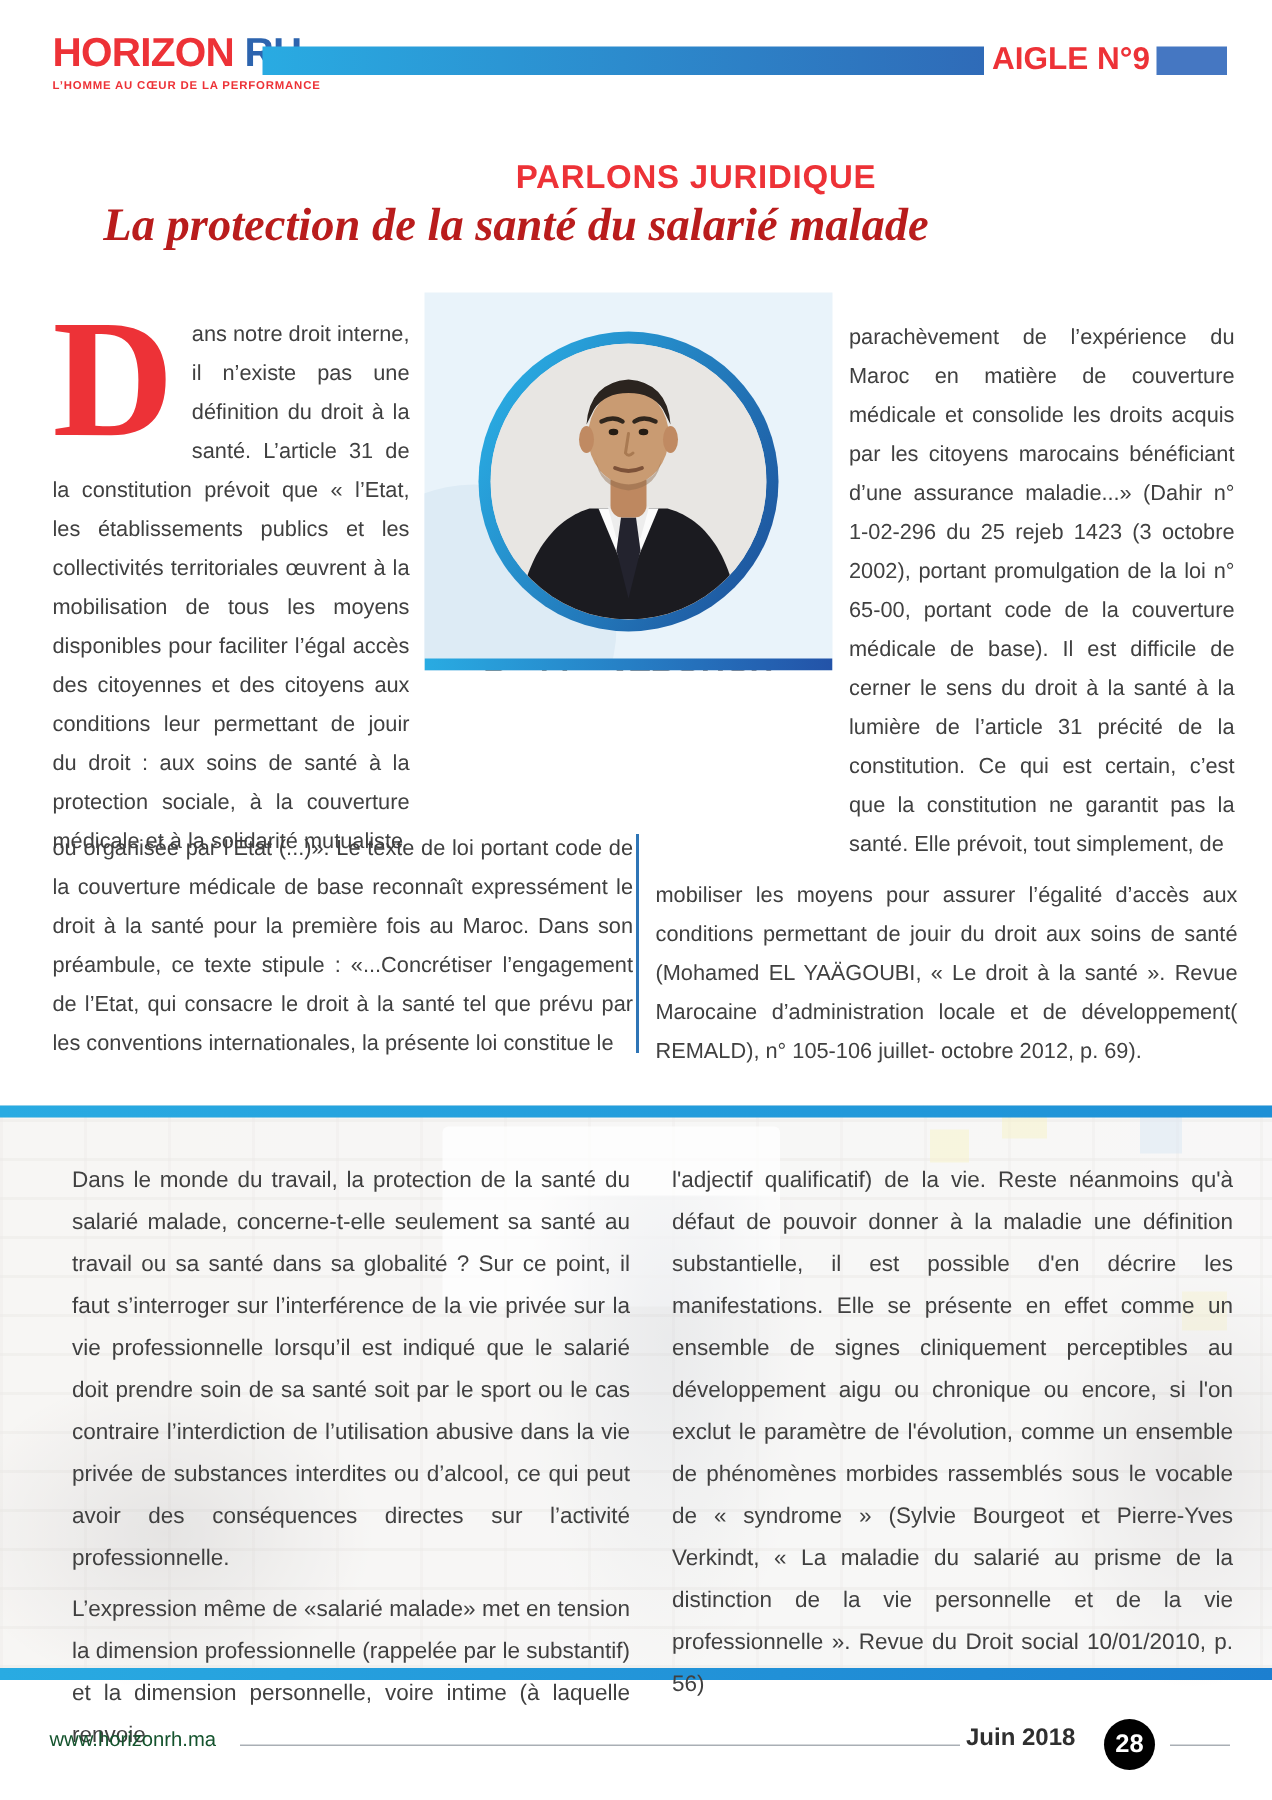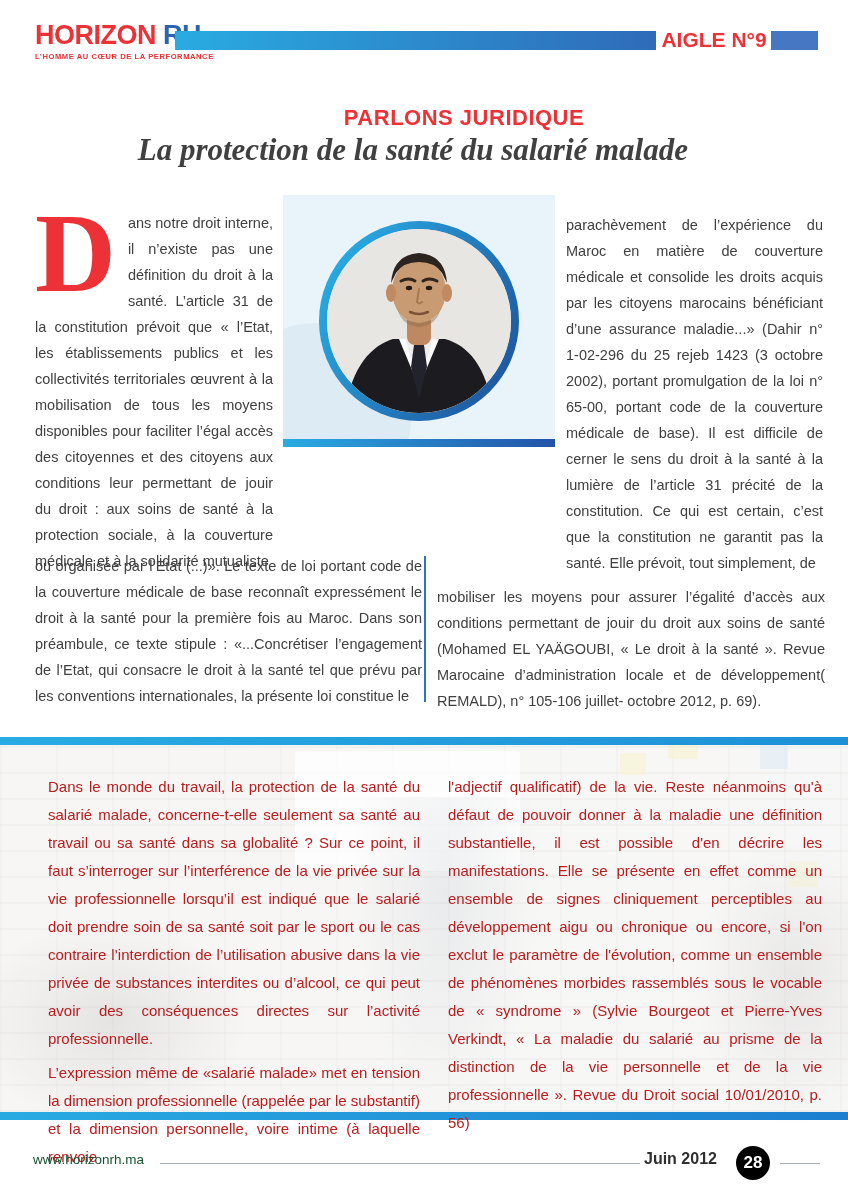--- a/index.html
+++ b/index.html
@@ -16,23 +16,23 @@
   .logo-tag{font-size:7.6px;font-weight:700;color:#ED3237;letter-spacing:0.55px;margin-top:3px;}
   .header-bar{left:175px;top:31px;width:481px;height:19px;
               background:linear-gradient(90deg,#29ABE2 0%,#2F6BB8 100%);}
   .issue-label{left:660px;top:28px;width:108px;text-align:center;
                font-size:21px;font-weight:700;color:#ED3237;}
   .issue-swatch{left:771px;top:31px;width:47px;height:19px;background:#4577C2;}
 
   
   .kicker{top:105px;left:0;width:848px;text-align:center;
           font-size:22px;font-weight:700;color:#ED3237;letter-spacing:0.5px;padding-left:40px;}
-  .main-title{top:132px;left:0;width:688px;text-align:right;
+  .main-title{top:132px;left:0;width:688px;text-align:center;
               font-family:"Liberation Serif",serif;font-style:italic;font-weight:700;
-              font-size:31px;color:#404040;}
+              font-size:31px;color:#b91c1c;}
 
   
   .body-text{font-size:14.5px;line-height:26px;color:#404040;text-align:justify;}
   .col-left{left:35px;top:210px;width:238px;}
   .col-right{left:566px;top:212px;width:257px;}
   .col-left-wide{left:35px;top:553px;width:387px;}
   .col-right-wide{left:437px;top:553px;width:388px;margin-top:31px;}
   .col-divider{left:424px;top:556px;width:2px;height:146px;background:#2E75B6;}
   .dropcap{float:left;font-family:"Liberation Serif",serif;font-weight:700;
            font-size:112px;line-height:78px;color:#ED3237;padding:4px 12px 0 0;}
@@ -65,21 +65,21 @@
   .ps-note-y2{left:668px;top:8px;width:30px;height:14px;background:rgba(235,225,130,0.5);}
   .ps-note-b1{left:760px;top:8px;width:28px;height:24px;background:rgba(170,200,230,0.5);}
   .ps-note-y3{left:788px;top:124px;width:30px;height:26px;background:rgba(240,230,150,0.45);}
   .ps-fig-center{left:350px;top:60px;width:190px;height:320px;
                  background:radial-gradient(ellipse at 50% 30%,rgba(120,130,150,0.25),transparent 70%);}
   .ps-fig-left{left:-30px;top:180px;width:280px;height:210px;
                background:radial-gradient(ellipse,rgba(60,55,60,0.22),transparent 70%);}
   .ps-fig-right{left:690px;top:100px;width:210px;height:290px;
                 background:radial-gradient(ellipse,rgba(70,60,60,0.2),transparent 70%);}
   .ps-overlay{left:0;top:8px;width:848px;height:367px;background:rgba(255,255,255,0.55);}
-  .sec-col{top:36px;font-size:15px;line-height:28px;color:#b91c1c;text-align:justify;}
+  .sec-col{top:36px;font-size:15px;line-height:28px;color:#404040;text-align:justify;}
   .sec-left{left:48px;width:372px;}
   .sec-right{left:448px;width:374px;}
   .sec-col p + p{margin-top:6px;}
 
   
   .footer-site{left:33px;top:1152px;font-size:13.5px;color:#14532d;text-decoration:none;}
   .footer-line-main{left:160px;top:1163px;width:480px;height:1px;background:#A9AFB5;}
   .footer-date{left:644px;top:1150px;font-size:16px;font-weight:700;color:#2F2F2F;}
   .footer-badge{left:736px;top:1146px;width:34px;height:34px;border-radius:50%;background:#000000;
                 color:#ffffff;font-weight:700;font-size:17px;line-height:34px;text-align:center;}
@@ -185,17 +185,17 @@
       <p>Dans le monde du travail, la protection de la santé du salarié malade, concerne-t-elle seulement sa santé au travail ou sa santé dans sa globalité ? Sur ce point, il faut s’interroger sur l’interférence de la vie privée sur la vie professionnelle lorsqu’il est indiqué que le salarié doit prendre soin de sa santé soit par le sport ou le cas contraire l’interdiction de l’utilisation abusive dans la vie privée de substances interdites ou d’alcool, ce qui peut avoir des conséquences directes sur l’activité professionnelle.</p>
       <p>L’expression même de «salarié malade» met en tension la dimension professionnelle (rappelée par le substantif) et la dimension personnelle, voire intime (à laquelle renvoie</p>
     </div>
     <div class="abs sec-col sec-right">
       <p>l'adjectif qualificatif) de la vie. Reste néanmoins qu'à défaut de pouvoir donner à la maladie une définition substantielle, il est possible d'en décrire les manifestations. Elle se présente en effet comme un ensemble de signes cliniquement perceptibles au développement aigu ou chronique ou encore, si l'on exclut le paramètre de l'évolution, comme un ensemble de phénomènes morbides rassemblés sous le vocable de « syndrome » (Sylvie Bourgeot et Pierre-Yves Verkindt, « La maladie du salarié au prisme de la distinction de la vie personnelle et de la vie professionnelle ». Revue du Droit social 10/01/2010, p. 56)</p>
     </div>
   </div>
 
   <a href="#" class="abs footer-site">www.horizonrh.ma</a>
   <div class="abs footer-line-main"></div>
-  <div class="abs footer-date">Juin 2012</div>
+  <div class="abs footer-date">Juin 2018</div>
   <div class="abs footer-badge">28</div>
   <div class="abs footer-line-right"></div>
 
 </div>
 
 </body></html>

